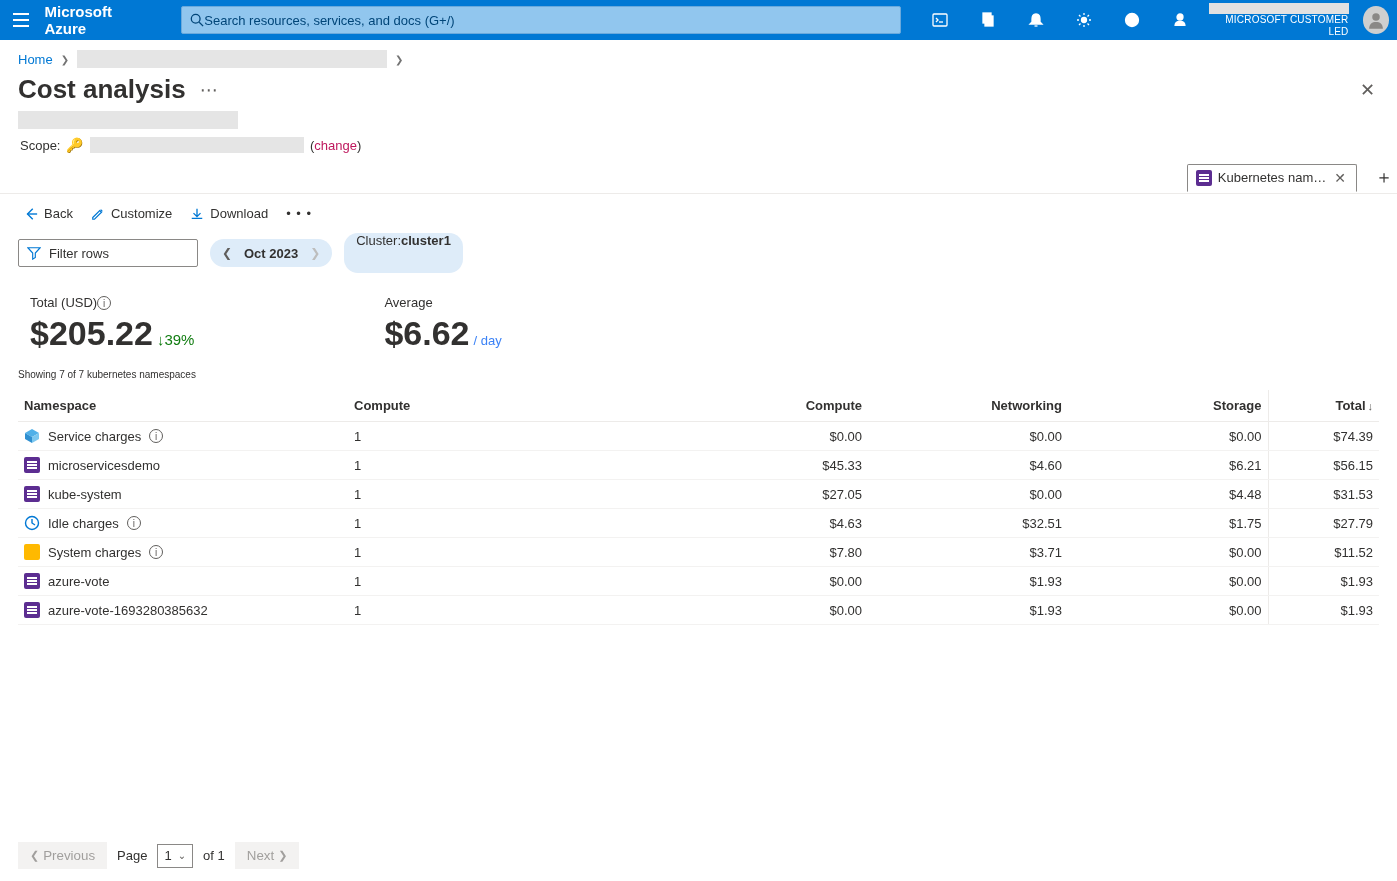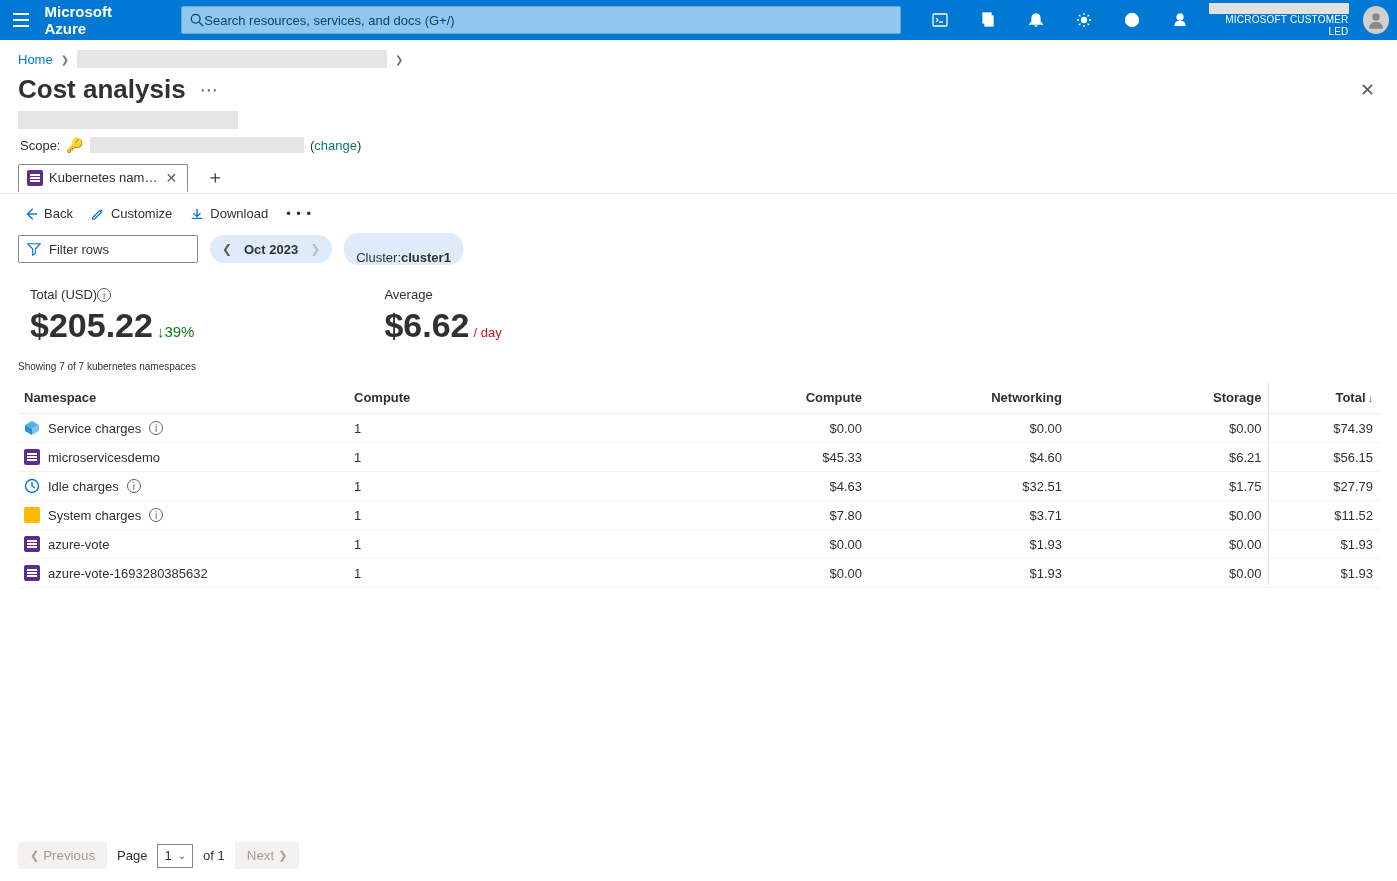--- a/index.html
+++ b/index.html
@@ -27,54 +27,54 @@
   .crumb .chev { color:#737373; padding:0 4px; font-size:10px;}
 
   .page-head { padding: 6px 18px 4px 18px; display:flex; align-items:center;}
   .page-title { font-size:26px; font-weight:600; }
   .page-more { margin-left:14px; color:#605e5c; font-size:18px; cursor:pointer;}
   .page-close { margin-left:auto; margin-right:4px; font-size:18px; color:#605e5c; cursor:pointer;}
   .page-sub { margin:2px 18px 8px 18px; background:#e5e5e5; height:18px; width:220px; }
 
   .scope-row { padding: 0 18px 8px 20px; font-size:13px; display:flex; align-items:center; gap:6px;}
   .scope-ph { background:#e5e5e5; height:16px; width:214px; display:inline-block;}
-  .scope-change { color:#0f766e; cursor:pointer;}
+  .scope-change { color:#be185d; cursor:pointer;}
   .key-icon { color:#f2c811; font-size:14px;}
 
   
-  .tabs { display:flex; align-items:center; border-bottom:1px solid #edebe9; padding-left:18px; }
+  .tabs { display:flex; align-items:center; border-bottom:1px solid #edebe9; padding-left:36px;justify-content:flex-end; }
   .tab { border:1px solid #8a8886; border-bottom:1px solid #fff; border-radius:2px 2px 0 0; padding:5px 8px; display:flex; align-items:center; gap:6px; font-size:13px; margin-bottom:-1px;}
   .tab .nsicon { width:16px; height:16px; background:#5c2d91; border-radius:2px; display:flex; align-items:center; justify-content:center;}
   .tab .nsicon span{ width:10px; height:2px; background:#fff; box-shadow:0 -3px 0 #fff, 0 3px 0 #fff;}
   .tab-close { color:#605e5c; font-size:14px; cursor:pointer; padding:0 2px;}
   .tab-add { margin-left:14px; font-size:18px; color:#323130; cursor:pointer; padding:4px;}
 
   
   .cmdbar { display:flex; align-items:center; gap:18px; padding:12px 20px 12px 24px; color:#323130;}
   .cmd { display:flex; align-items:center; gap:6px; cursor:pointer;}
   .cmd svg { fill:#0078d4; }
   .cmd-more { color:#323130; cursor:pointer; letter-spacing:1px;}
 
   
   .filterrow { display:flex; align-items:center; gap:12px; padding:0 20px 12px 18px;}
   .filterbox { border:1px solid #8a8886; border-radius:2px; width:180px; height:28px; display:flex; align-items:center; gap:8px; padding:0 8px; font-size:13px;}
   .filterbox svg { fill:#0078d4; }
   .monthpill { background:#deecf9; border-radius:14px; height:28px; display:flex; align-items:center; gap:8px; padding:0 8px;}
   .monthpill button { width:18px; height:18px; border:none; background:#deecf9; color:#605e5c; cursor:pointer; font-size:12px; display:flex; align-items:center; justify-content:center;}
   .monthpill button.disabled { color:#bdbdbd; cursor:default;}
   .monthpill .mlabel { font-weight:600; font-size:13px;}
-  .clusterpill { background:#deecf9; border-radius:14px; height:32px; display:flex; align-items:flex-end; padding:0 12px; font-size:13px;}
+  .clusterpill { background:#deecf9; border-radius:14px; height:40px; display:flex; align-items:flex-start; padding:0 12px; font-size:13px;}
   .clusterpill b { font-weight:600;}
 
   
   .summary { display:flex; gap:190px; padding:10px 20px 10px 30px;}
   .summary .label { font-size:13px; color:#323130; display:flex; align-items:flex-end; }
   .summary .big { font-size:34px; font-weight:600; margin-top:4px; display:flex; align-items:baseline;}
   .trend { color:#107c10; font-size:15px; font-weight:400; margin-left:4px; display:inline-flex; align-items:center;}
-  .perday { font-size:13px; color:#b91c1c; margin-left:4px; font-weight:400;}
+  .perday { font-size:13px; color:#3b82f6; margin-left:4px; font-weight:400;}
   .info-circ { width:14px; height:14px; border:1px solid #605e5c; border-radius:50%; display:inline-flex; align-items:center; justify-content:center; font-size:10px; color:#605e5c;}
 
   .showing { padding:6px 18px 10px 18px; font-size:10px;}
 
   
   table { border-collapse:collapse; width:calc(100% - 36px); margin:0 18px;}
   thead th { text-align:left; font-weight:600; font-size:13px; padding:8px 6px; border-bottom:1px solid #edebe9;}
   thead th.right { text-align:right; }
   thead th.total { border-left:1px solid #edebe9; }
   tbody td { padding:6px 6px; border-bottom:1px solid #f3f2f1; font-size:13px;}
@@ -298,20 +298,35 @@
               <span></span>
             </span>
             <span>microservicesdemo</span>
           </div>
         </td>
         <td>1</td>
         <td class="right">$45.33</td>
         <td class="right">$4.60</td>
         <td class="right">$6.21</td>
         <td class="right total">$56.15</td>
+      </tr>
+      <tr>
+        <td>
+          <div class="ns-cell">
+            <span class="ic ic-ns">
+              <span></span>
+            </span>
+            <span>kube-system</span>
+          </div>
+        </td>
+        <td>1</td>
+        <td class="right">$27.05</td>
+        <td class="right">$0.00</td>
+        <td class="right">$4.48</td>
+        <td class="right total">$31.53</td>
       </tr>
       <tr>
         <td>
           <div class="ns-cell">
             <span class="ic ic-idle">
               <svg width="16" height="16" viewBox="0 0 16 16">
                 <circle cx="8" cy="8" r="6.5" fill="none" stroke="#0078d4" stroke-width="1.4"></circle>
                 <path d="M8 4 L8 8 L11 10" fill="none" stroke="#0078d4" stroke-width="1.4"></path>
               </svg>
             </span>

